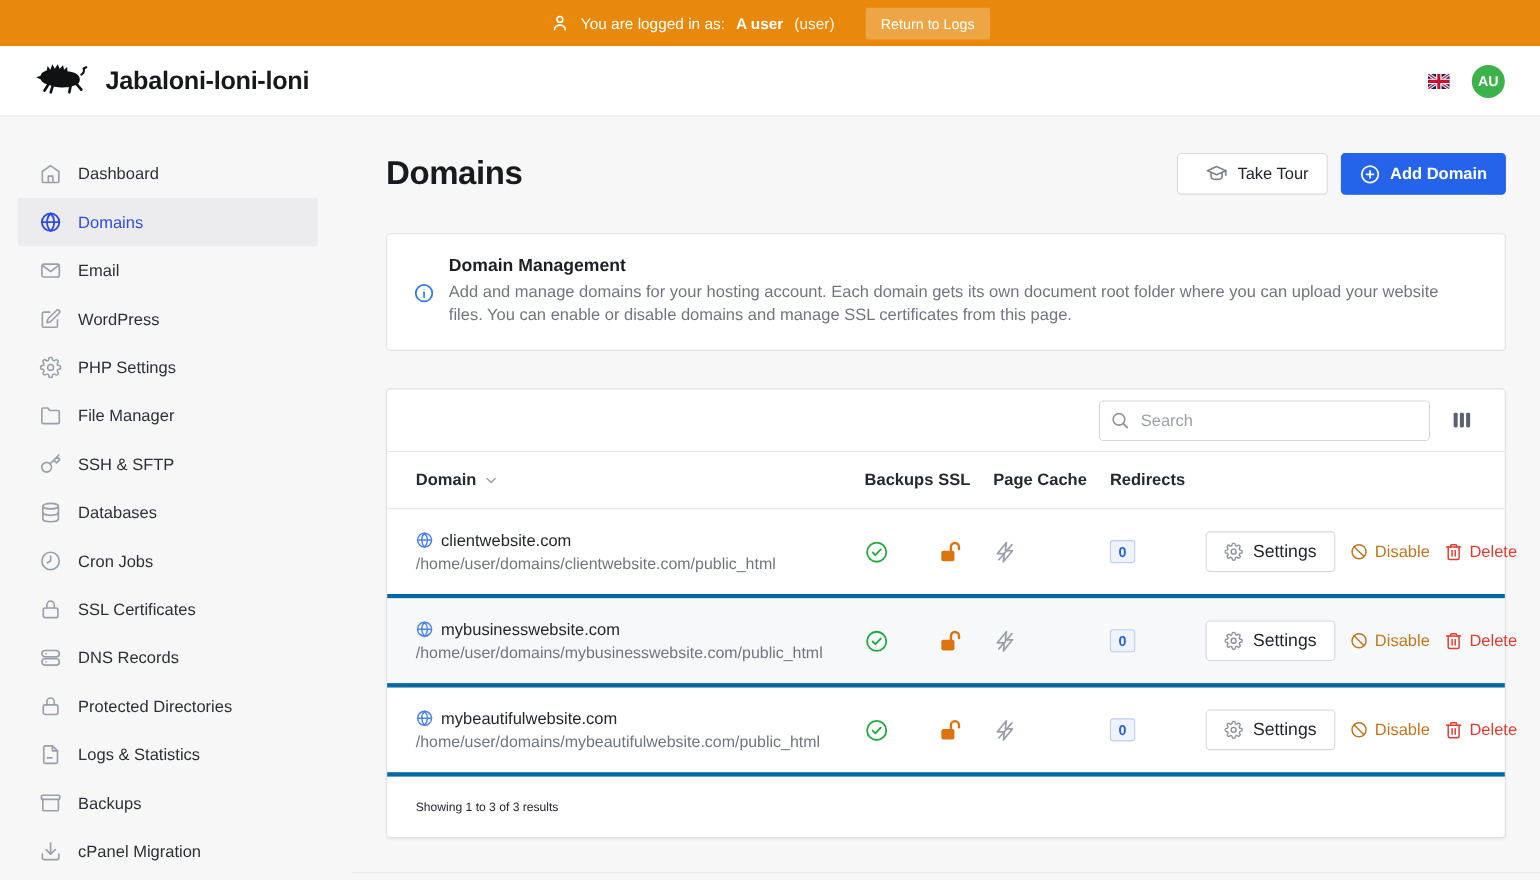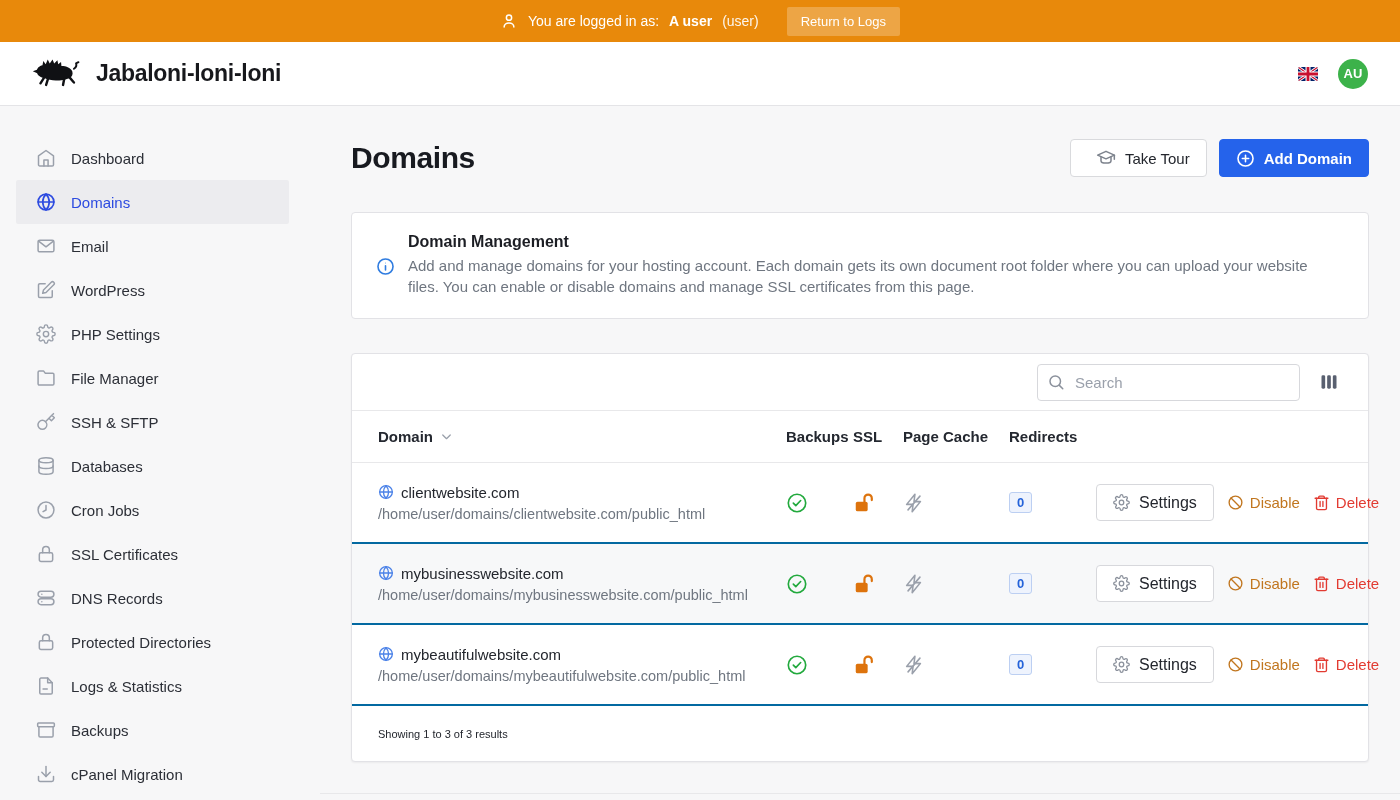--- a/index.html
+++ b/index.html
@@ -43,32 +43,32 @@
 
   
   .info-card { margin-top:35px; background:#fff; border:1px solid #e2e2e6; border-radius:4px; padding:20px 24px 21px; display:flex; gap:13px; }
   .info-card .icn { color:var(--info_blue); display:flex; margin-top:24px; }
   .info-title { font-size:16px; font-weight:700; color:#1c1e24; margin-bottom:5px; }
   .info-desc { font-size:15px; color:#6f7680; line-height:20.5px; max-width:905px; }
 
   
   .table-card { margin-top:34px; background:#fff; border:1px solid #e2e2e6; border-radius:4px; box-shadow:0 1px 2px rgba(0,0,0,.05); }
   .toolbar { height:56px; display:flex; align-items:center; justify-content:flex-end; gap:17px; padding:0 27px 0 24px; }
-  .search-wrap { position:relative; width:263px; }
+  .search-wrap { position:relative; width:301px; }
   .search-wrap .icn { position:absolute; left:10px; top:9px; color:#8b919c; pointer-events:none; }
   .search-input { width:100%; height:37px; border:1px solid #d7d8dc; border-radius:4px; padding:0 10px 0 37px; font-size:15px; font-family:inherit; color:#23262d; outline:none; }
   .search-input::placeholder { color:#9aa0ab; }
   .cols-btn { background:none; border:none; cursor:pointer; display:flex; color:#596070; padding:2px; }
 
   .grid-row { display:grid; grid-template-columns:408px 67px 50px 106px 87px 1fr; align-items:center; padding:0 24px 0 26px; }
   .thead { height:53px; border-top:1px solid #e8e8ea; border-bottom:1px solid #e8e8ea; font-size:15px; font-weight:700; color:#242830; }
   .th { display:flex; align-items:center; gap:6px; }
   .th .sort { color:#9aa0ab; display:flex; cursor:pointer; }
 
-  .trow { height:81px; border-bottom:2px solid #0369a1; }
+  .trow { height:81px; border-bottom:4px solid #0369a1; }
   .trow:nth-child(even) { background:#f7f8f9; }
   .dom-name { display:flex; align-items:center; gap:7px; font-size:15px; color:#23262d; }
   .dom-name .icn { display:flex; color:#4b82e8; }
   .dom-path { margin-top:5px; font-size:14.5px; color:#6f7680; }
   .cell-ic { display:flex; }
   .redir-badge { width:23px; height:21px; background:var(--badge_blue_bg); border:1px solid var(--badge_blue_border); border-radius:3px; color:var(--badge_blue_text); font-size:13px; font-weight:600; display:flex; align-items:center; justify-content:center; }
   .row-actions { display:flex; align-items:center; justify-content:flex-end; gap:13px; }
   .btn-settings { height:37px; background:#fff; border:1px solid #d7d8dc; border-radius:4px; display:inline-flex; align-items:center; gap:9px; padding:0 16px; font-size:16px; color:#23262d; cursor:pointer; font-family:inherit; }
   .btn-settings .icn { color:#8b919c; display:flex; }
   .link-act { display:inline-flex; align-items:center; gap:6px; font-size:15px; cursor:pointer; background:none; border:none; font-family:inherit; padding:0; }

